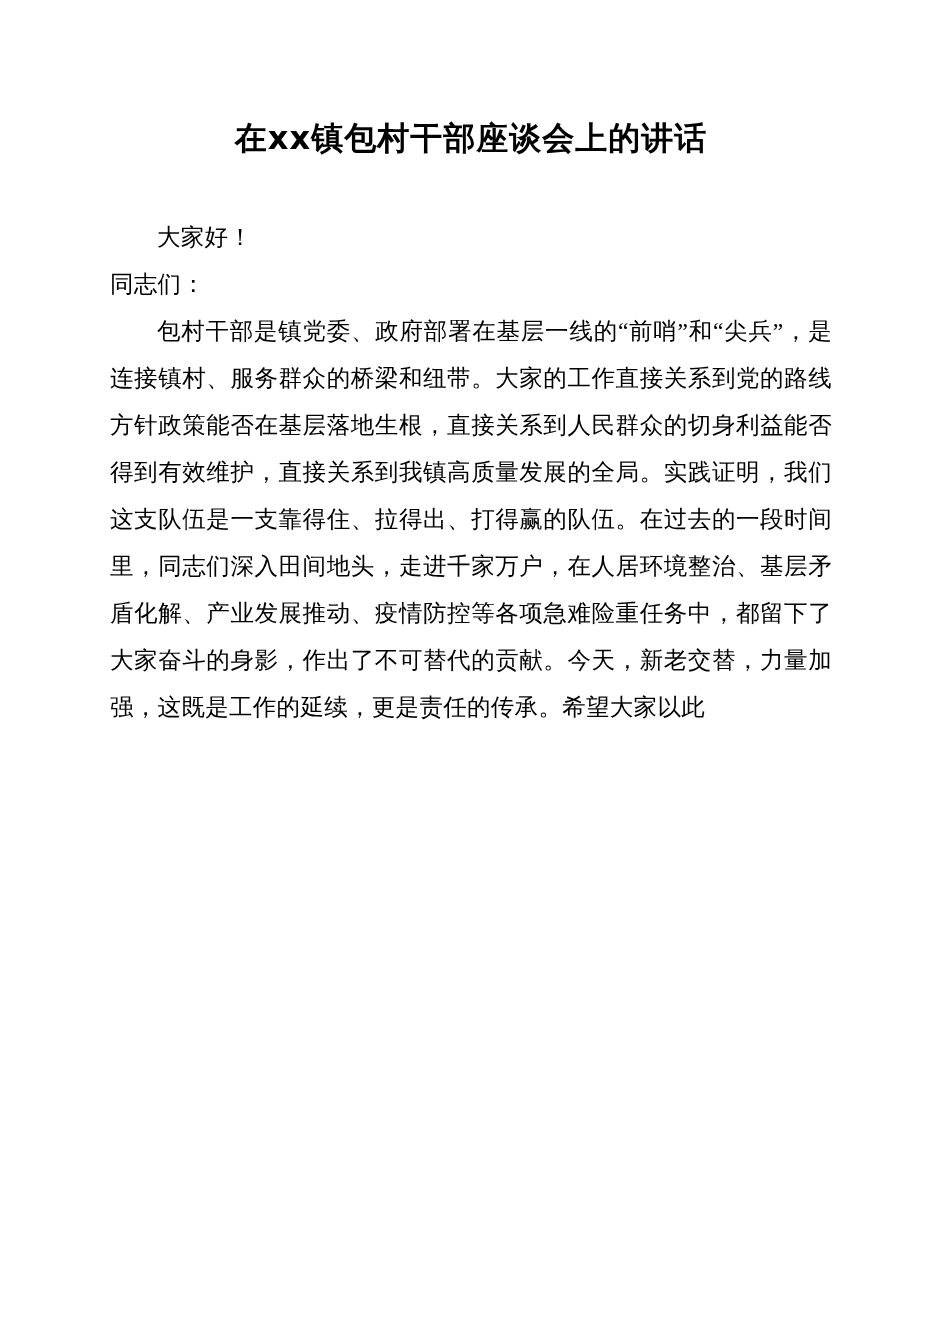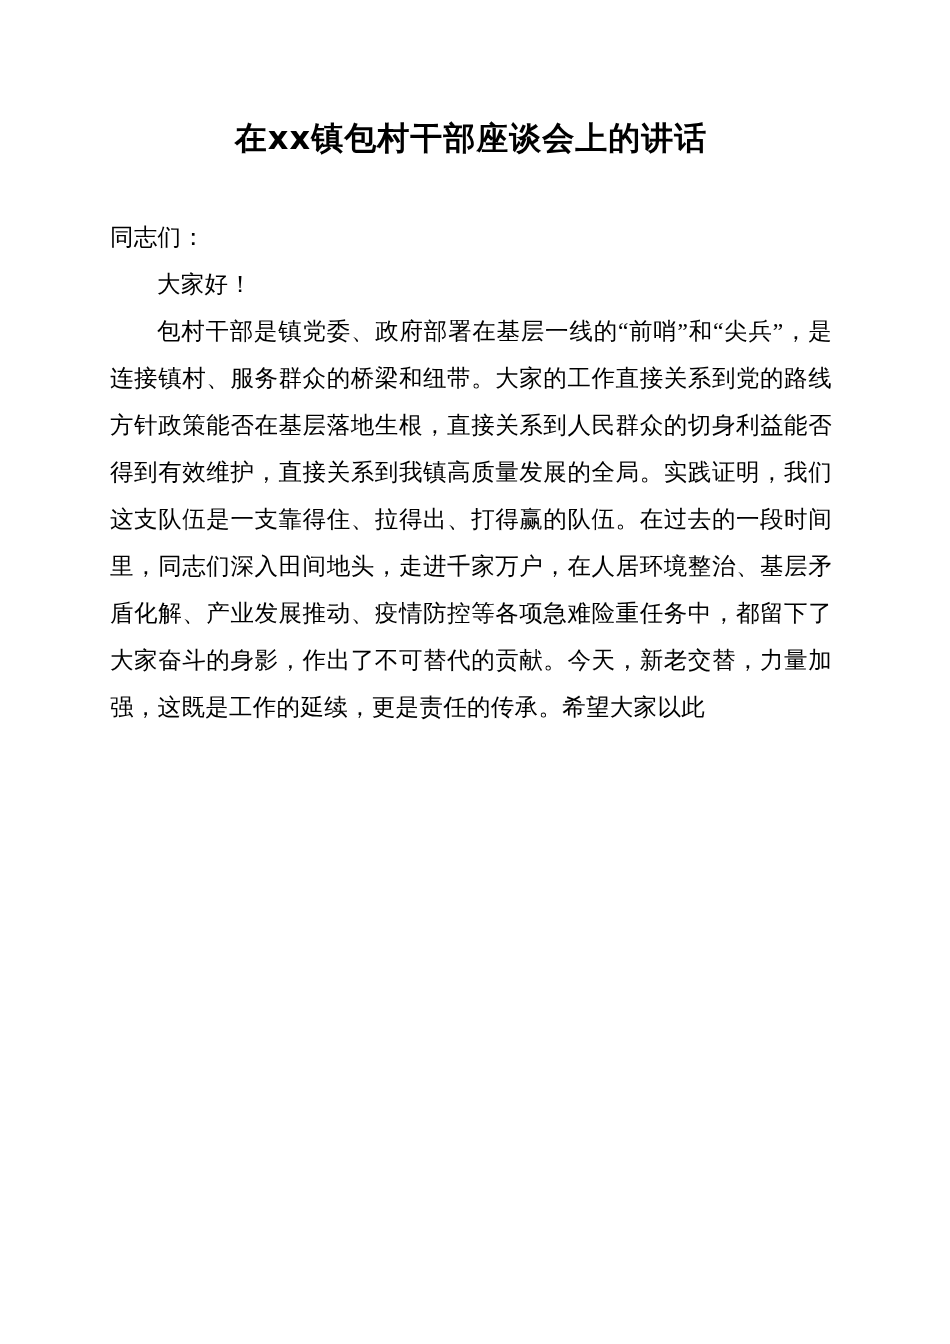--- a/index.html
+++ b/index.html
@@ -48,17 +48,17 @@
     text-indent: 0;
   }
 </style>
 </head>
 <body>
 
 <div class="page">
   <h1 class="doc-title">在xx镇包村干部座谈会上的讲话</h1>
 
   <div class="body-text">
+    <p class="para indent">大家好！</p>
     <p class="para salutation">同志们：</p>
-    <p class="para indent">大家好！</p>
     <p class="para indent">包村干部是镇党委、政府部署在基层一线的“前哨”和“尖兵”，是连接镇村、服务群众的桥梁和纽带。大家的工作直接关系到党的路线方针政策能否在基层落地生根，直接关系到人民群众的切身利益能否得到有效维护，直接关系到我镇高质量发展的全局。实践证明，我们这支队伍是一支靠得住、拉得出、打得赢的队伍。在过去的一段时间里，同志们深入田间地头，走进千家万户，在人居环境整治、基层矛盾化解、产业发展推动、疫情防控等各项急难险重任务中，都留下了大家奋斗的身影，作出了不可替代的贡献。今天，新老交替，力量加强，这既是工作的延续，更是责任的传承。希望大家以此</p>
   </div>
 </div>
 
 </body></html>

